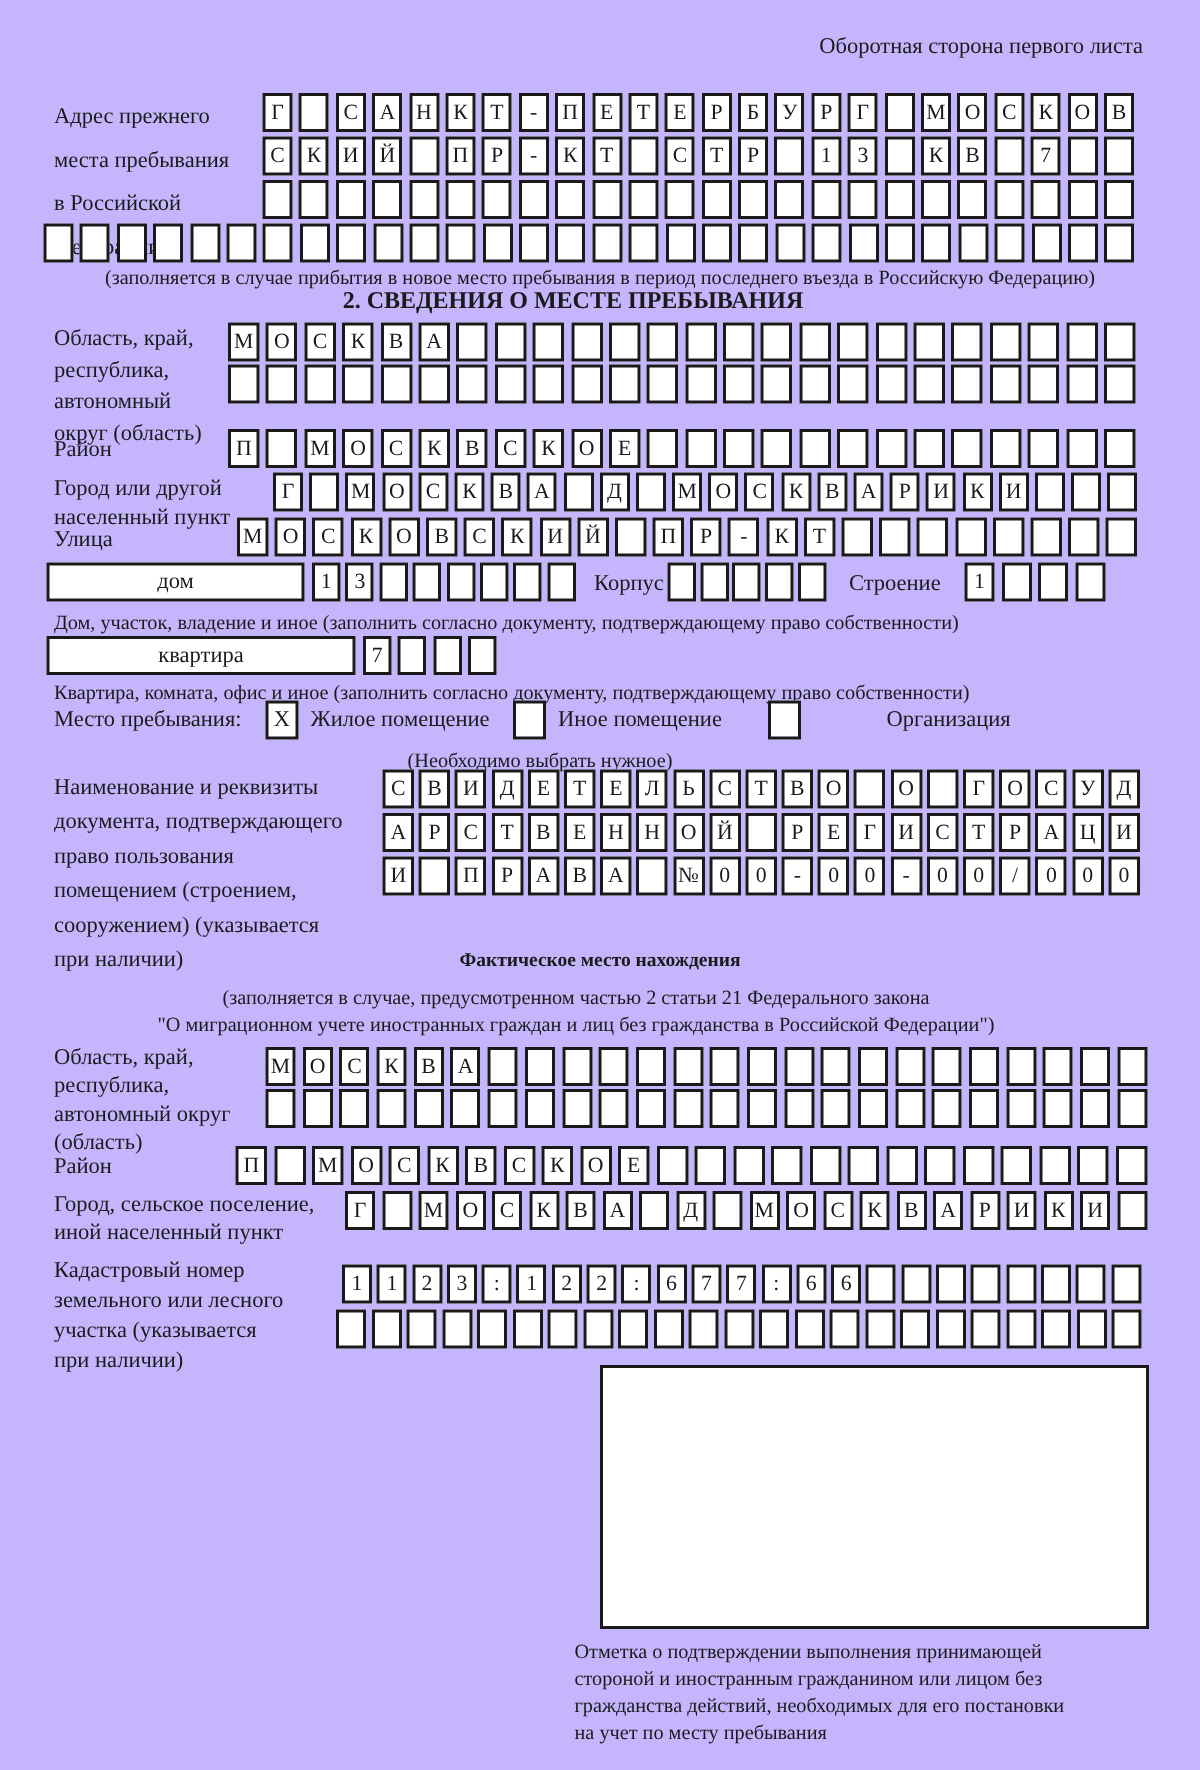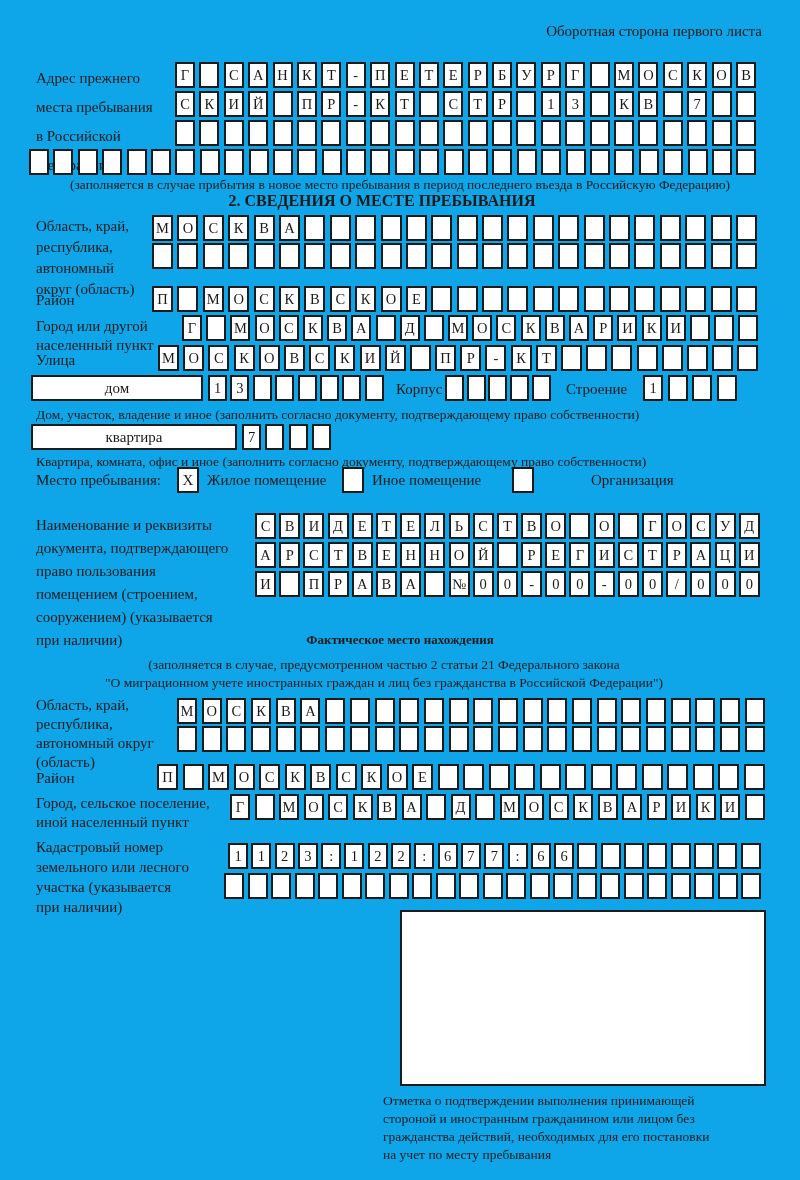--- a/index.html
+++ b/index.html
@@ -1,18 +1,18 @@
 <!DOCTYPE html>
 <html><head>
 <meta charset="utf-8">
 <style>
   * { margin:0; padding:0; box-sizing:border-box; }
   html,body { background:#ffffff; }
   .page {
-    position:relative; width:800px; height:1180px; background:#0ea5e9;
+    position:relative; width:800px; height:1180px; background:#c4b5fd;
     font-family:"Liberation Serif", serif; color:#1a1a1a; overflow:hidden;
   }
   .abs { position:absolute; }
   .lbl { font-size:15px; line-height:19px; white-space:pre-line; }
   .cap { font-size:13.5px; line-height:17px; white-space:pre-line; }
   .hdg { font-weight:bold; font-size:16px; text-align:center; }
   .box-row { position:absolute; display:flex; --p:24.4px; --bw:20px; }
   .box-row .cell {
     flex:0 0 auto; width:var(--bw); height:26px; border:2px solid #1a1a1a;
     margin-right:calc(var(--p) - var(--bw));
@@ -333,20 +333,21 @@
     </div>
   <div class="abs cap" style="left:36px;top:453px;width:740px;">Квартира, комната, офис и иное (заполнить согласно документу, подтверждающему право собственности)</div>
 
   <div class="abs lbl" style="left:36px;top:471px;">Место пребывания:</div>
   <div class="cb" style="left:177px;top:467px;">X</div>
   <div class="abs lbl" style="left:207px;top:471px;">Жилое помещение</div>
   <div class="cb" style="left:342px;top:467px;"></div>
   <div class="abs lbl" style="left:372px;top:471px;">Иное помещение</div>
   <div class="cb" style="left:512px;top:467px;"></div>
   <div class="abs lbl" style="left:556px;top:471px;margin-left:35px;">Организация</div>
+  <div class="abs cap" style="left:150px;top:498px;width:420px;text-align:center;">(Необходимо выбрать нужное)</div>
 
   <div class="abs lbl" style="left:36px;top:514px;line-height:23px;width:215px;">Наименование и реквизиты
 документа, подтверждающего
 право пользования
 помещением (строением,
 сооружением) (указывается
 при наличии)</div>
   <div class="box-row" style="left:255px;top:513px;--p:24.2px;--bw:21px;">
       <span class="cell">С</span>
       <span class="cell">В</span>

